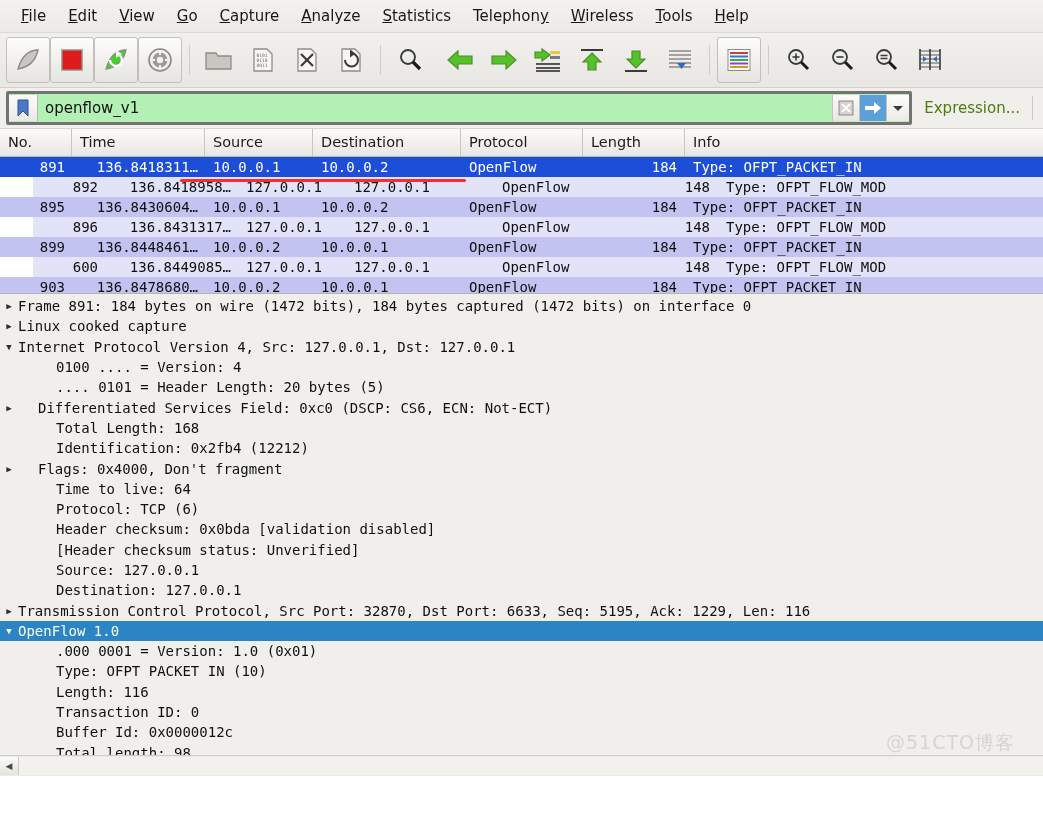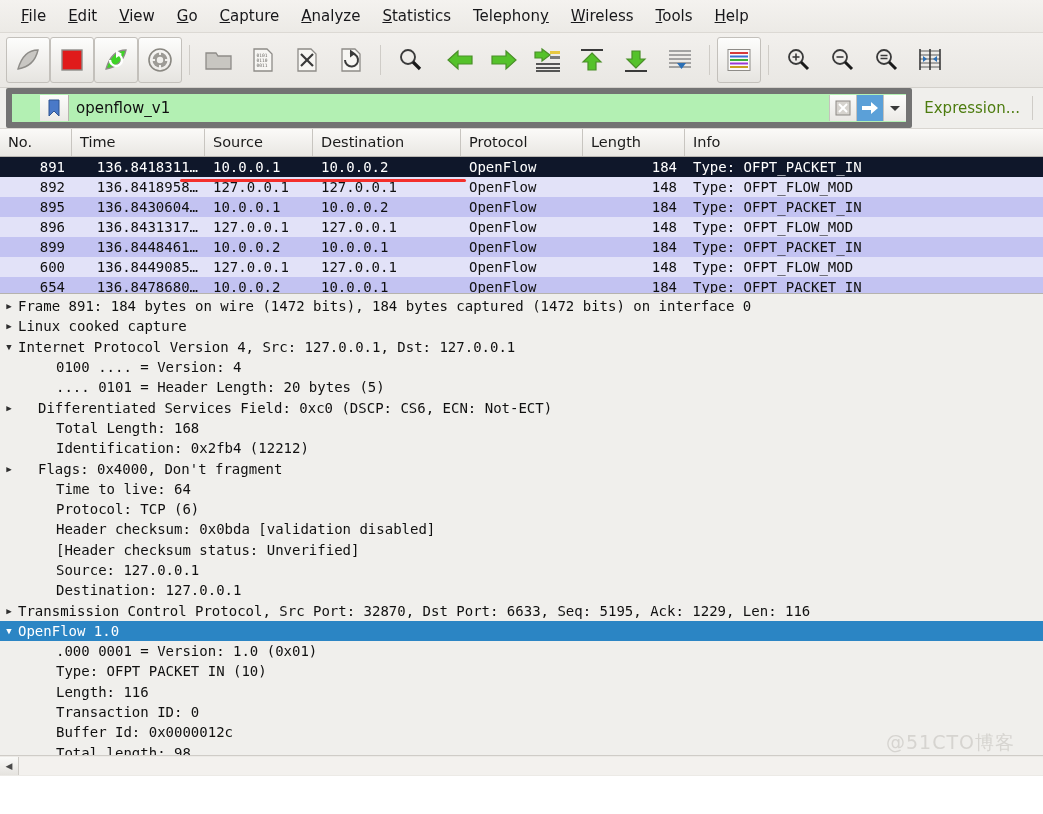--- a/index.html
+++ b/index.html
@@ -73,25 +73,24 @@
     background: #f0efec;
     display: flex; align-items: center;
     padding: 2px 6px;
     flex: none;
     border-bottom: 1px solid #d9d6d1;
   }
   .filterbox {
     flex: 1;
     height: 28px;
     display: flex; align-items: center;
-    border: 6px solid #737373;
+    border: 3px solid #737373;
     border-radius: 2px;
     background: #b3f0b3;
     overflow: hidden;
-    padding-left: 28px;
   }
   .bookmark-btn {
     width: 28px; height: 26px;
     background: linear-gradient(to bottom,#fcfcfb,#ebe9e5);
     border-right: 1px solid #b8b4ae;
     display: flex; align-items: center; justify-content: center;
     flex: none;
   }
   .filtertext {
     flex: 1;
@@ -162,22 +161,22 @@
     white-space: nowrap;
   }
   .prow > div { box-sizing: border-box; overflow: hidden; }
   .prow .c-no   { text-align: right; padding-right: 7px; }
   .prow .c-time { text-align: right; padding-right: 7px; }
   .prow .c-src  { padding-left: 8px; }
   .prow .c-dst  { padding-left: 8px; }
   .prow .c-prot { padding-left: 8px; }
   .prow .c-len  { text-align: right; padding-right: 8px; }
   .prow .c-info { padding-left: 8px; }
-  .prow.sel { background: #0f172a; color: #ffffff; }
-  .prow.bg-a { background: #e2e2f8; }
+  .prow.sel { background: #1d4ed8; color: #ffffff; }
+  .prow.bg-a { background: #e2e2f8; margin-left: 33px; }
   .prow.bg-b { background: #c3c3f2; }
 
   
   .annot {
     position: absolute;
     background: #f42f2c;
     height: 3px;
     border-radius: 2px;
     pointer-events: none;
   }
@@ -522,21 +521,21 @@
         <div class="prow bg-a">
           <div class="c-no">600</div>
           <div class="c-time">136.8449085…</div>
           <div class="c-src">127.0.0.1</div>
           <div class="c-dst">127.0.0.1</div>
           <div class="c-prot">OpenFlow</div>
           <div class="c-len">148</div>
           <div class="c-info">Type: OFPT_FLOW_MOD</div>
         </div>
         <div class="prow bg-b">
-          <div class="c-no">654</div>
+          <div class="c-no">903</div>
           <div class="c-time">136.8478680…</div>
           <div class="c-src">10.0.0.2</div>
           <div class="c-dst">10.0.0.1</div>
           <div class="c-prot">OpenFlow</div>
           <div class="c-len">184</div>
           <div class="c-info">Type: OFPT_PACKET_IN</div>
         </div>
       </div>
     <div class="annot" style="left:180px; top:50px; width:286px;"></div>
   </div>

